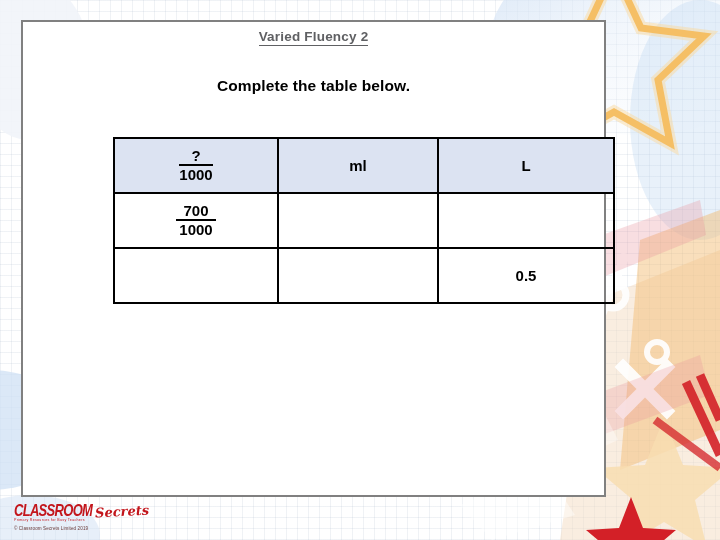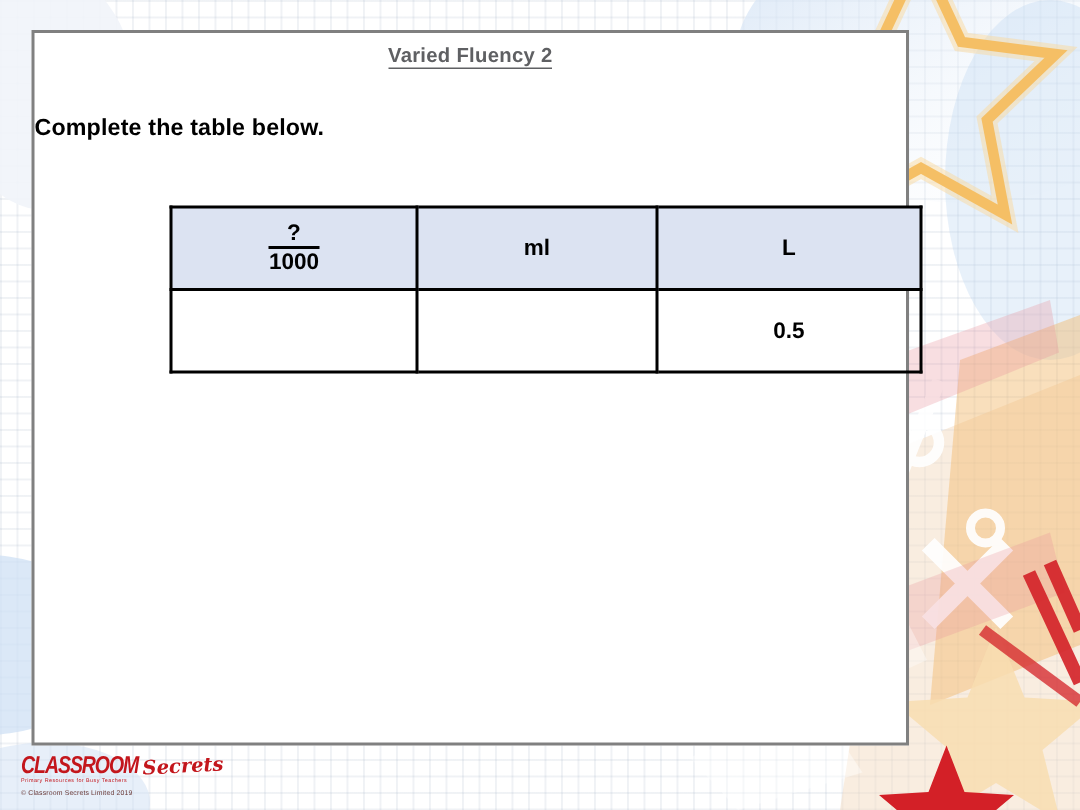--- a/index.html
+++ b/index.html
@@ -57,21 +57,21 @@
     color: #5f6063;
     letter-spacing: .2px;
   }
   #page-title span { border-bottom: 1.5px solid #5f6063; padding-bottom: 1px; }
 
   #instruction {
     position: absolute;
     left: 0;
     right: 0;
     top: 55px;
-    text-align: left;
+    text-align: center;
     font-size: 15.5px;
     font-weight: bold;
     color: #000000;
     letter-spacing: .1px;
   }
 
   
   #conversion-table {
     position: absolute;
     left: 90px;
@@ -226,20 +226,30 @@
         <td>
           <span class="frac">
             <span class="num">?</span>
             <span class="den">1000</span>
           </span>
         </td>
         <td>ml</td>
         <td>L</td>
       </tr>
 
+      <tr>
+        <td>
+          <span class="frac">
+            <span class="num">700</span>
+            <span class="den">1000</span>
+          </span>
+        </td>
+        <td></td>
+        <td></td>
+      </tr>
 
 
       <tr>
         <td></td>
         <td></td>
         <td>0.5</td>
       </tr>
     </tbody>
   </table>
 </div>

